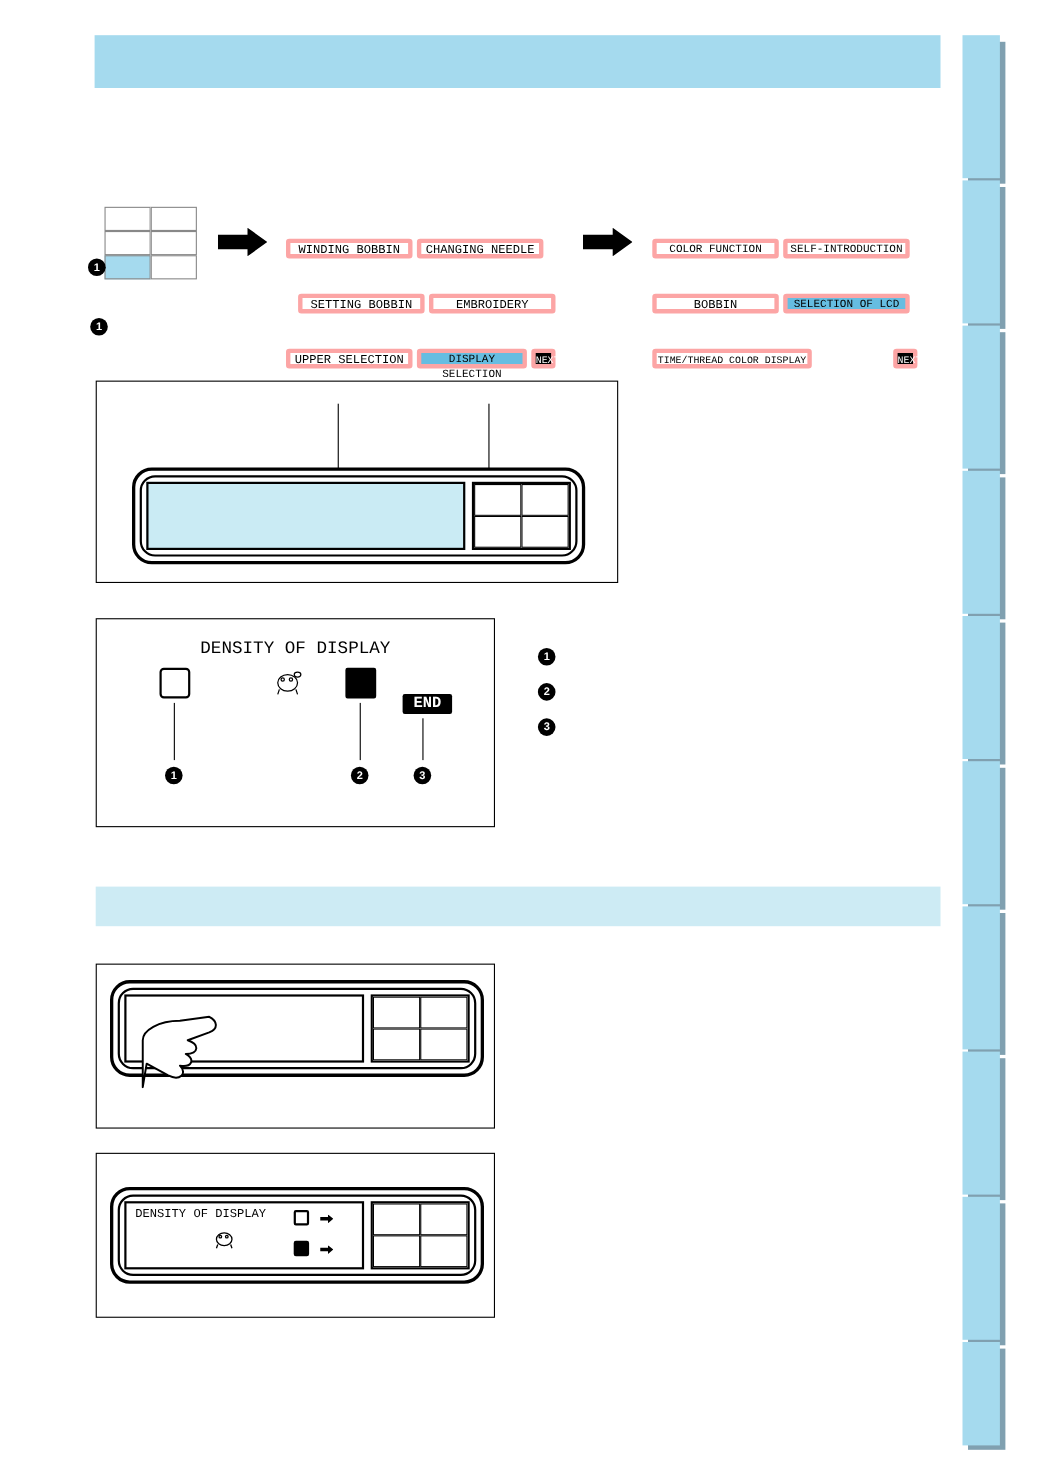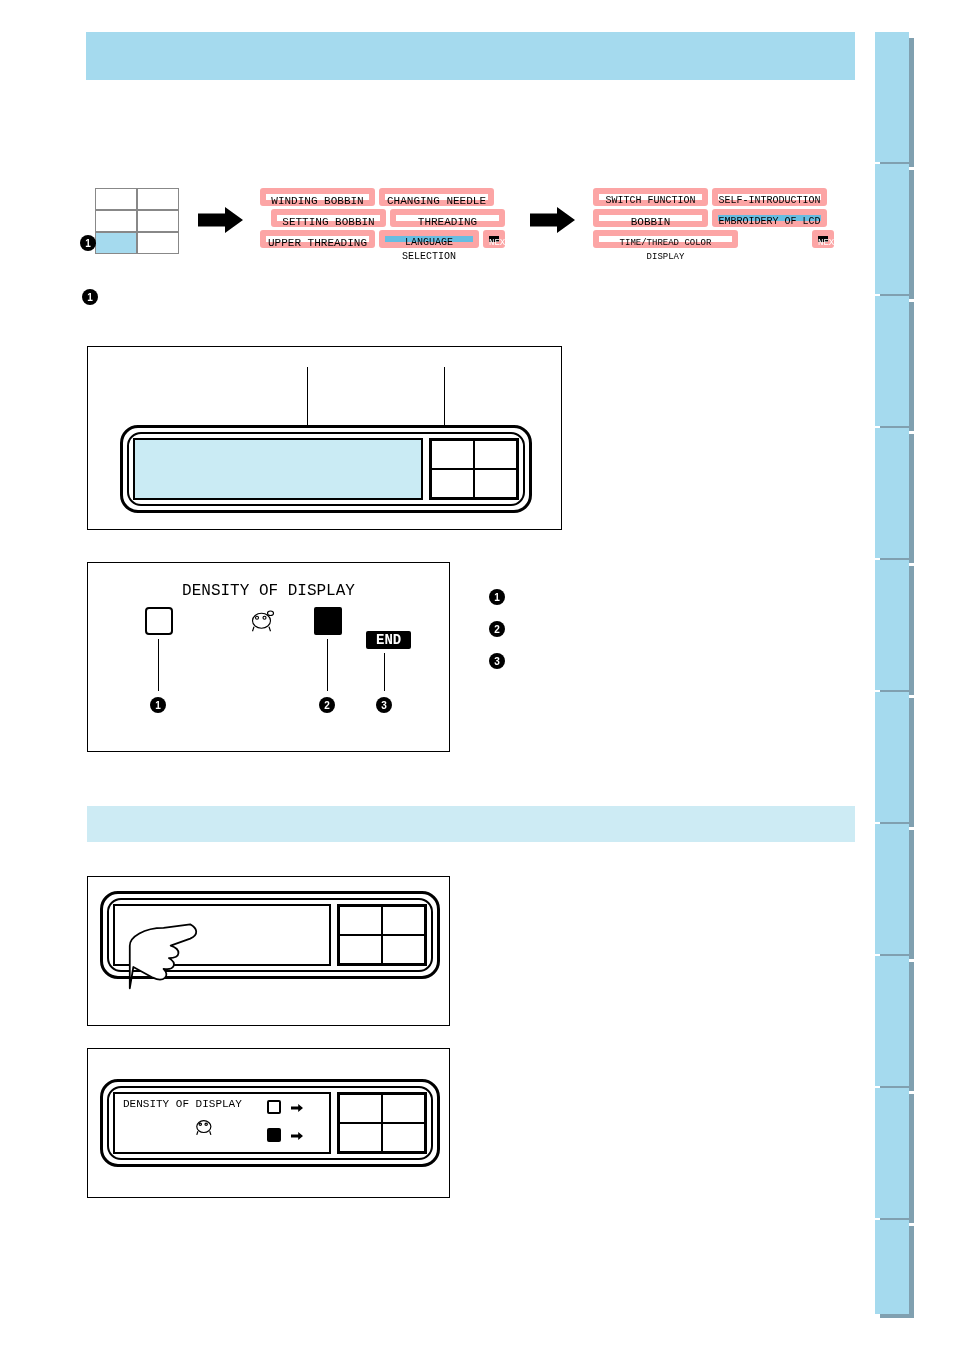--- a/index.html
+++ b/index.html
@@ -14,21 +14,21 @@
 
   
   .bullet { display: inline-flex; align-items: center; justify-content: center; width: 16px; height: 16px; border-radius: 50%; background: #000; color: #fff; font-size: 10px; font-weight: bold; }
   .bullet-pos { position: absolute; }
 
   
   .arrow { position: absolute; width: 45px; height: 26px; background: #000; clip-path: polygon(0 25%, 60% 25%, 60% 0, 100% 50%, 60% 100%, 60% 75%, 0 75%); }
 
   
   .menu-panel { position: absolute; background: #fff; border: 0; }
-  .menu-btn { display: inline-block; border: 6px solid #fca5a5; border-radius: 3px; text-align: center; font-size: 11px; height: 18px; line-height: 14px; background: #fff; font-family: 'Courier New', monospace; }
+  .menu-btn { display: inline-block; border: 4px solid #fca5a5; border-radius: 3px; text-align: center; font-size: 11px; height: 18px; line-height: 14px; background: #fff; font-family: 'Courier New', monospace; margin-top: 29px; }
   .menu-btn.sel { background: #66bde1; }
   .menu-btn.next { background: #000; color: #fff; font-size: 9px; width: 22px; font-family: Liberation Mono, monospace; }
 
   
   .keypad { width: 84px; height: 68px; }
   .keypad .row { display: flex; }
   .keypad .cell { border: 1px solid #888; width: 42px; height: 22px; background: #fff; }
   .keypad .cell.lit { background: #a5daee; }
 
   
@@ -111,39 +111,39 @@
 
 <div class="arrow" style="left:198px; top:207px;"></div>
 
 <div class="menu-panel" style="left:260px; top:188px; width:250px;">
   <div style="display:flex; gap:4px; margin-bottom:3px;">
     <span class="menu-btn" style="width:115px;">WINDING BOBBIN</span>
     <span class="menu-btn" style="width:115px;text-align:center;">CHANGING NEEDLE</span>
   </div>
   <div style="display:flex; gap:4px; margin-bottom:3px;padding-left:11px;">
     <span class="menu-btn" style="width:115px;">SETTING BOBBIN</span>
-    <span class="menu-btn" style="width:115px;">THREADING</span>
+    <span class="menu-btn" style="width:115px;">EMBROIDERY</span>
   </div>
   <div style="display:flex; gap:4px;">
-    <span class="menu-btn" style="width:115px;">UPPER THREADING</span>
-    <span class="menu-btn sel" style="width:100px; font-size:10px;">LANGUAGE SELECTION</span>
+    <span class="menu-btn" style="width:115px;">UPPER SELECTION</span>
+    <span class="menu-btn sel" style="width:100px; font-size:10px;">DISPLAY SELECTION</span>
     <span class="menu-btn next">NEXT</span>
   </div>
 </div>
 
 <div class="arrow" style="left:530px; top:207px;"></div>
 
 <div class="menu-panel" style="left:593px; top:188px; width:250px;">
   <div style="display:flex; gap:4px; margin-bottom:3px;">
-    <span class="menu-btn" style="width:115px; font-size:10px;">SWITCH FUNCTION</span>
+    <span class="menu-btn" style="width:115px; font-size:10px;">COLOR FUNCTION</span>
     <span class="menu-btn" style="width:115px; font-size:10px;">SELF-INTRODUCTION</span>
   </div>
   <div style="display:flex; gap:4px; margin-bottom:3px;">
     <span class="menu-btn" style="width:115px;">BOBBIN</span>
-    <span class="menu-btn sel" style="width:115px; font-size:10px;">EMBROIDERY OF LCD</span>
+    <span class="menu-btn sel" style="width:115px; font-size:10px;">SELECTION OF LCD</span>
   </div>
   <div style="display:flex; gap:4px;">
     <span class="menu-btn" style="width:145px; font-size:9px;text-align:center;">TIME/THREAD COLOR DISPLAY</span>
     <span style="width:66px;"></span>
     <span class="menu-btn next">NEXT</span>
   </div>
 </div>
 
 <span class="bullet bullet-pos" style="left:82px; top:289px;">1</span>
 

